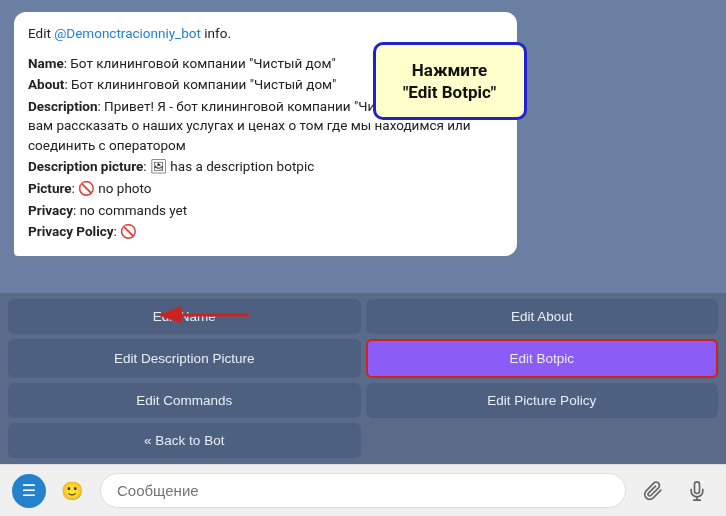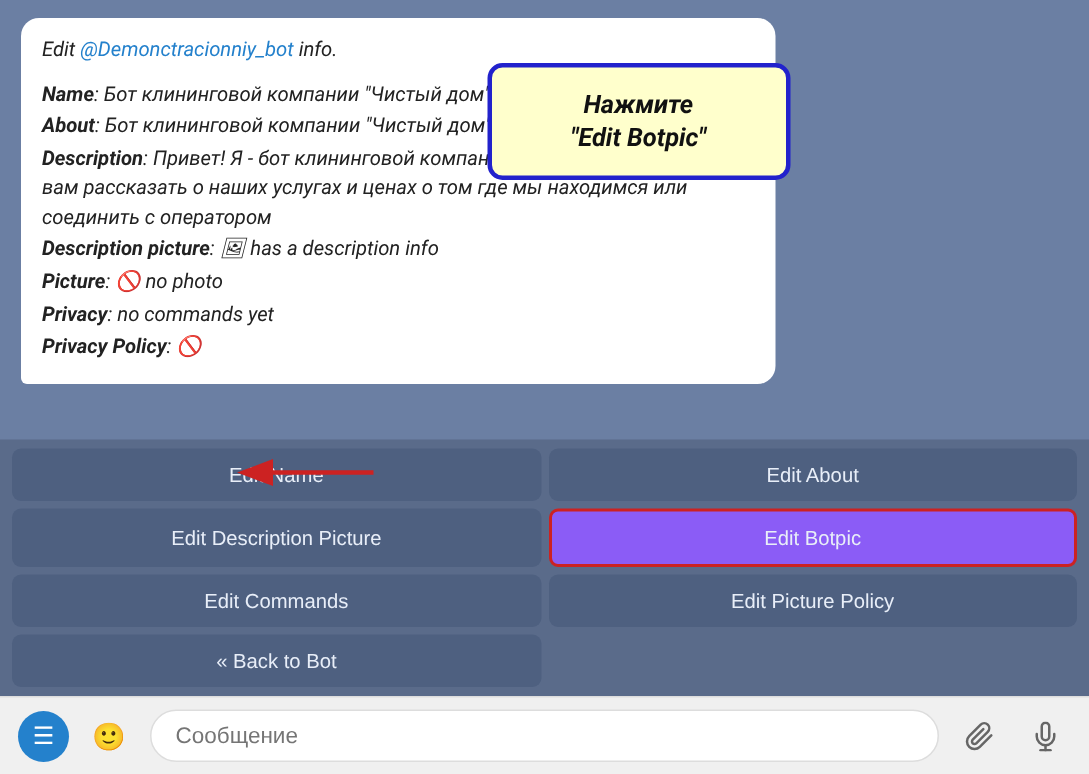--- a/index.html
+++ b/index.html
@@ -49,21 +49,21 @@
     }
 
     .tooltip-box {
       position: absolute;
       right: -10px;
       top: 30px;
       background: #ffffcc;
       border: 3px solid #2222cc;
       border-radius: 10px;
       padding: 14px 18px;
-      width: 202px;
+      width: 154px;
       text-align: center;
       font-size: 17px;
       font-weight: 700;
       color: #111;
       line-height: 1.3;
       z-index: 10;
     }
 
     .buttons-panel {
       background: #5a6b8a;
@@ -143,30 +143,30 @@
       top: 4px;
       left: 154px;
       z-index: 30;
       pointer-events: none;
     }
   </style>
 </head>
 <body>
 
 <div class="chat-area">
-  <div style="display:flex; align-items:flex-start; gap:8px; position:relative;font-style:italic;">
+  <div style="display:flex; align-items:flex-start; gap:8px; position:relative;">
     <div class="message-bubble">
       <div class="line">
         <span>Edit </span><a>@Demonctracionniy_bot</a><span> info.</span>
       </div>
       <div style="height:8px;"></div>
       <div class="line"><span class="bold">Name</span><span>: Бот клининговой компании "Чистый дом"</span></div>
       <div class="line"><span class="bold">About</span><span>: Бот клининговой компании "Чистый дом"</span></div>
       <div class="line"><span class="bold">Description</span><span>: Привет! Я - бот клининговой компании "Чистый дом". Я могу вам рассказать о наших услугах и ценах о том где мы находимся или соединить с оператором</span></div>
-      <div class="line"><span class="bold">Description picture</span><span>: 🖼 has a description info</span></div>
+      <div class="line"><span class="bold">Description picture</span><span>: 🖼 has a description botpic</span></div>
       <div class="line"><span class="bold">Picture</span><span>: 🚫 no photo</span></div>
       <div class="line"><span class="bold">Privacy</span><span>: no commands yet</span></div>
       <div class="line"><span class="bold">Privacy Policy</span><span>: 🚫</span></div>
 
       <div class="tooltip-box">
         Нажмите<br>"Edit Botpic"
       </div>
     </div>
   </div>
 </div>

